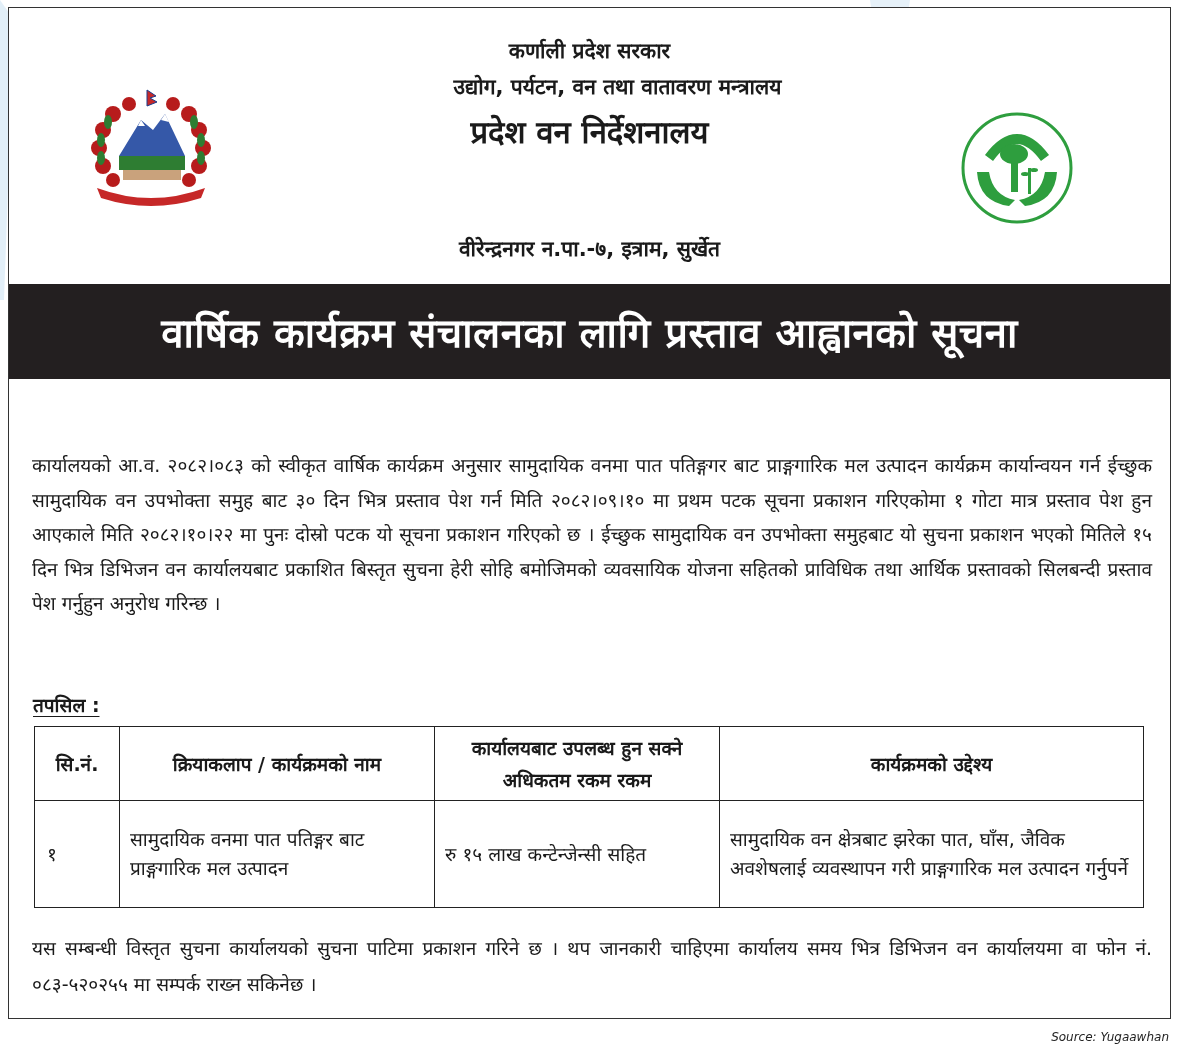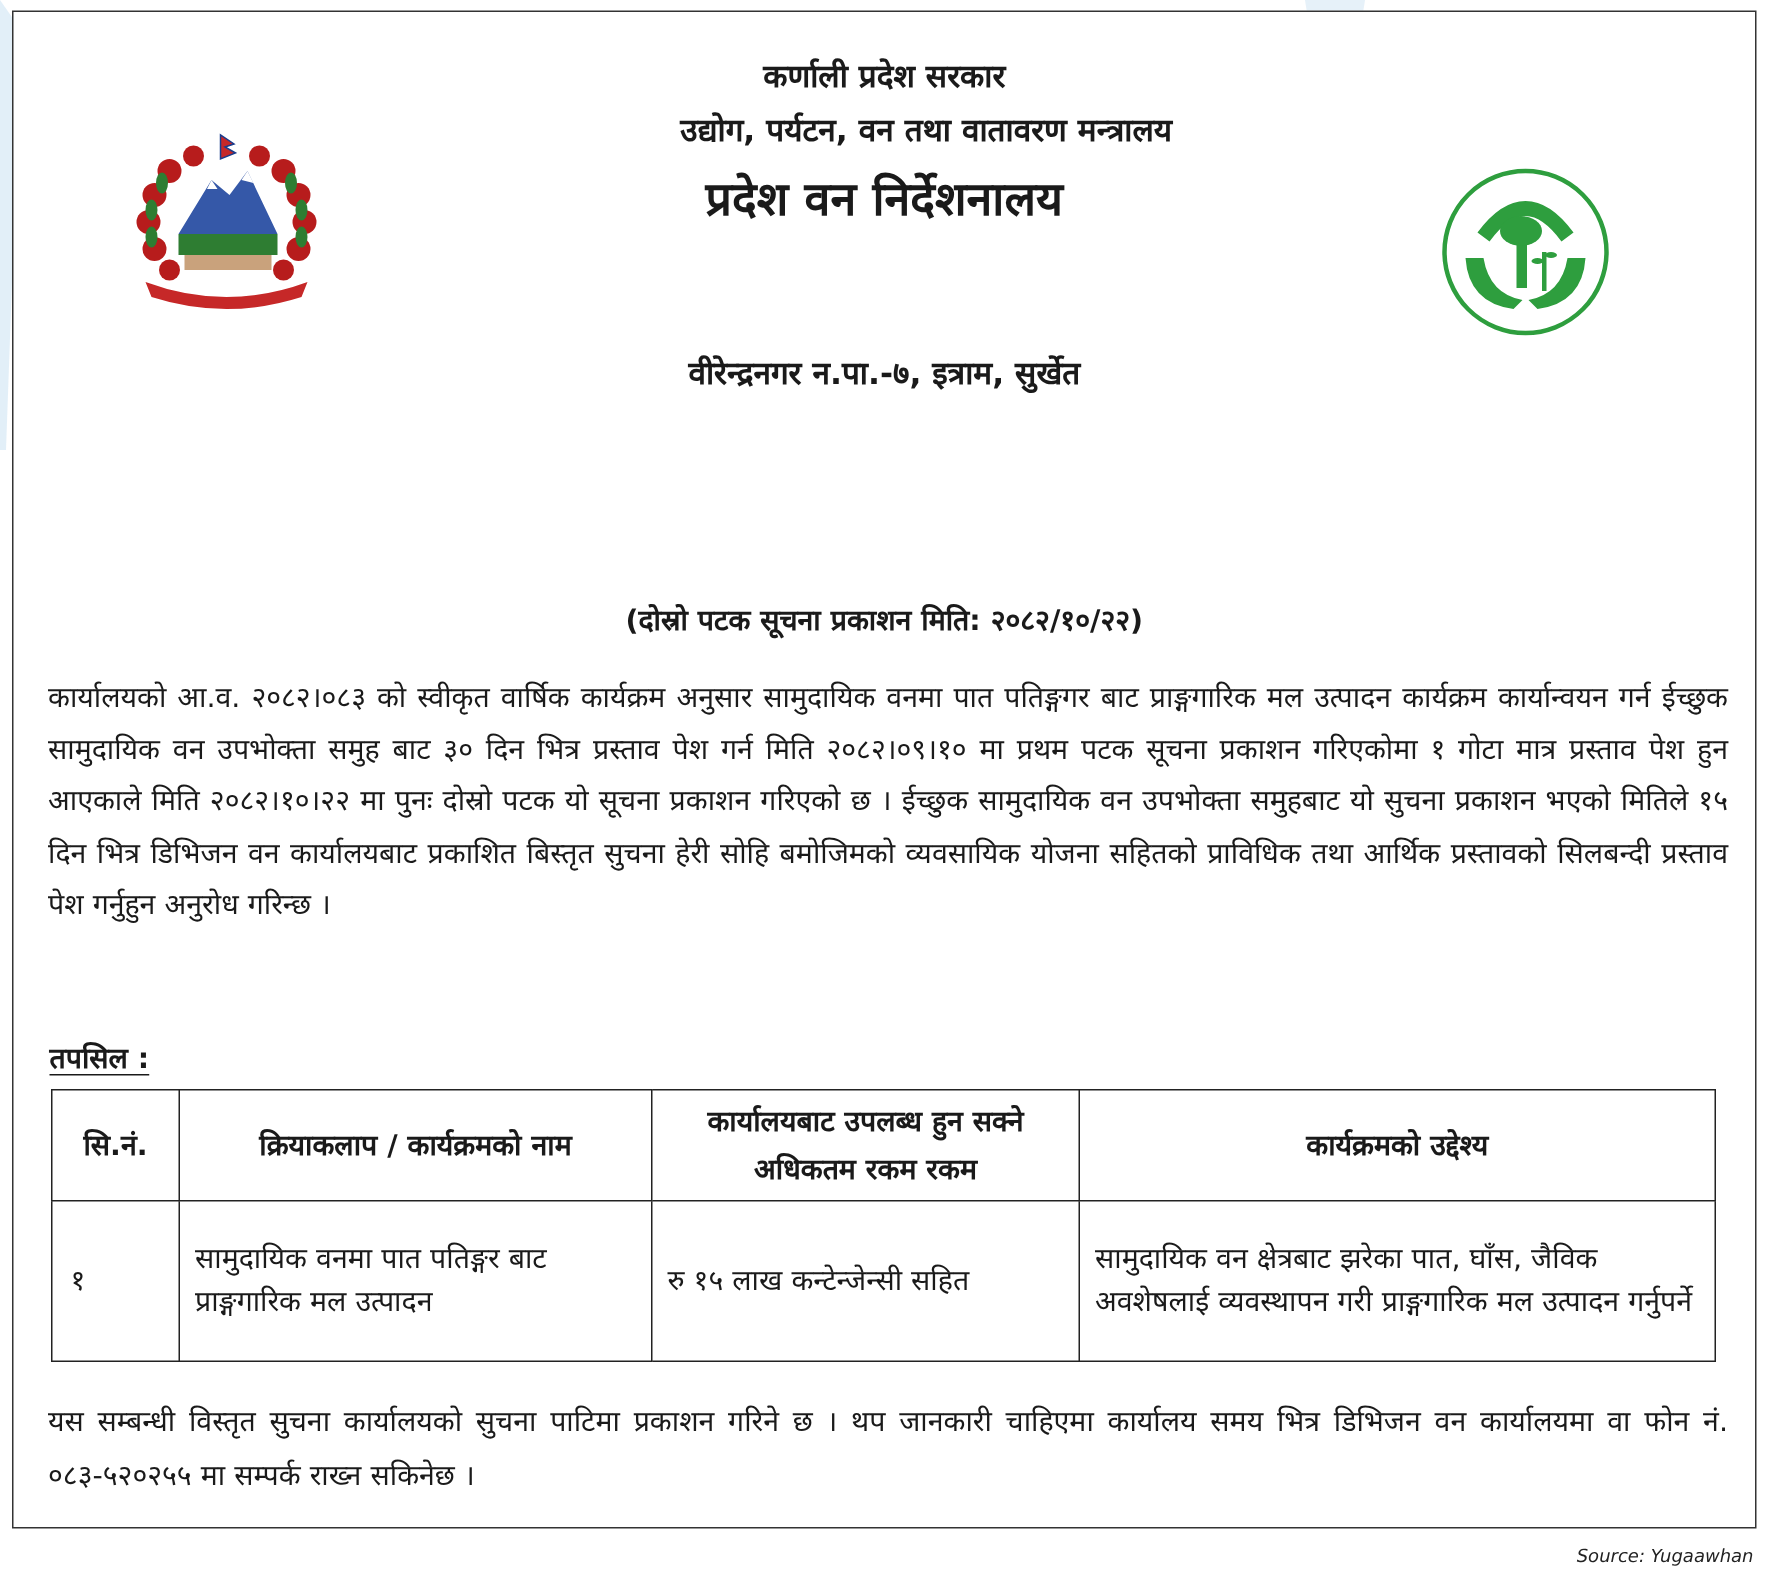--- a/index.html
+++ b/index.html
@@ -118,22 +118,24 @@
       <rect x="52" y="46" width="7" height="36" fill="#2e9e3e"></rect>
       <ellipse cx="55" cy="44" rx="14" ry="10" fill="#2e9e3e"></ellipse>
       <rect x="69" y="58" width="3" height="26" fill="#2e9e3e"></rect>
       <ellipse cx="66" cy="64" rx="4" ry="2" fill="#2e9e3e"></ellipse>
         <ellipse cx="75" cy="60" rx="4" ry="2" fill="#2e9e3e"></ellipse>
       <path d="M18,62 Q20,92 50,96 L56,90 Q34,86 30,62 Z" fill="#2e9e3e"></path>
       <path d="M98,62 Q96,92 66,96 L60,90 Q82,86 86,62 Z" fill="#2e9e3e"></path>
     </svg>
   </div>
 
+  <div class="banner">
+    <span>वार्षिक कार्यक्रम संचालनका लागि प्रस्ताव आह्वानको सूचना</span>
+  </div>
 
-  <div class="pubdate">(दोस्रो पटक सूचना प्रकाशन मिति: २०८२/१०/२२)</div>
 
   <div class="para">कार्यालयको आ.व. २०८२।०८३ को स्वीकृत वार्षिक कार्यक्रम अनुसार सामुदायिक वनमा पात पतिङ्गगर बाट प्राङ्गगारिक मल उत्पादन कार्यक्रम कार्यान्वयन गर्न ईच्छुक सामुदायिक वन उपभोक्ता समुह बाट ३० दिन भित्र प्रस्ताव पेश गर्न मिति २०८२।०९।१० मा प्रथम पटक सूचना प्रकाशन गरिएकोमा १ गोटा मात्र प्रस्ताव पेश हुन आएकाले मिति २०८२।१०।२२ मा पुनः दोस्रो पटक यो सूचना प्रकाशन गरिएको छ । ईच्छुक सामुदायिक वन उपभोक्ता समुहबाट यो  सुचना प्रकाशन भएको मितिले १५ दिन भित्र डिभिजन वन कार्यालयबाट प्रकाशित बिस्तृत सुचना हेरी सोहि बमोजिमको व्यवसायिक योजना सहितको प्राविधिक तथा आर्थिक प्रस्तावको सिलबन्दी प्रस्ताव पेश गर्नुहुन अनुरोध गरिन्छ ।</div>
 
   <div class="tapasil">तपसिल :</div>
 
   <table class="tbl">
     <thead>
       <tr>
         <th class="c1">सि.नं.</th>
         <th class="c2">क्रियाकलाप / कार्यक्रमको नाम</th>

